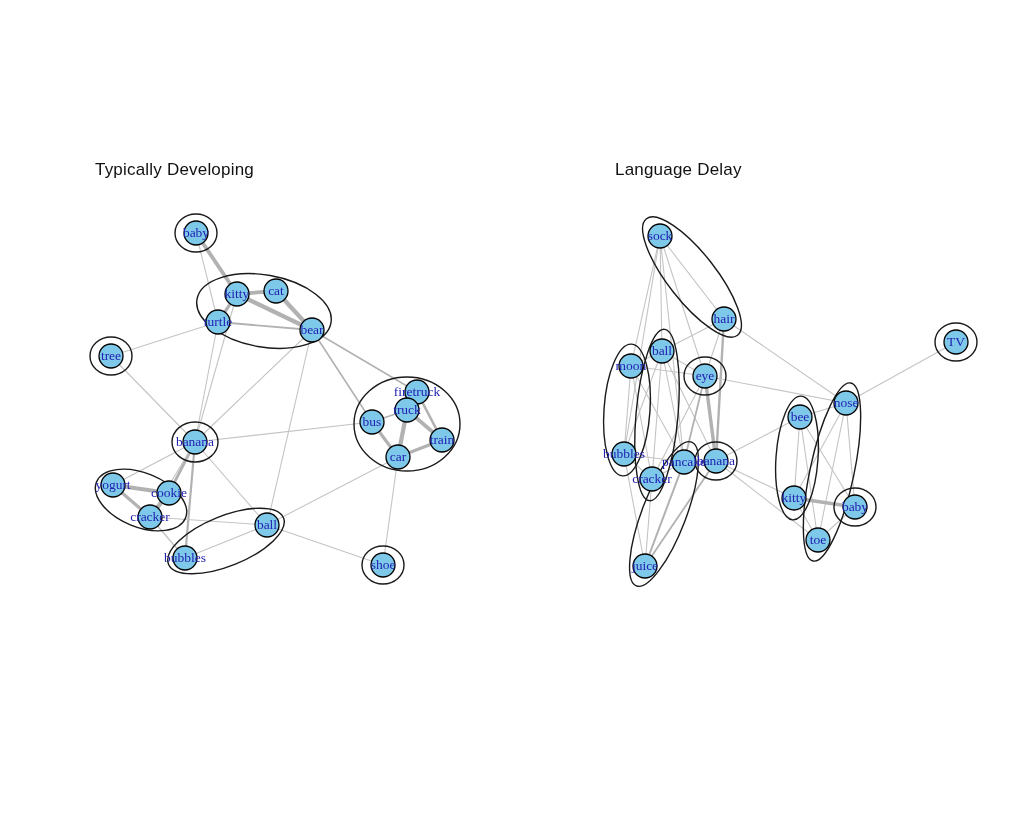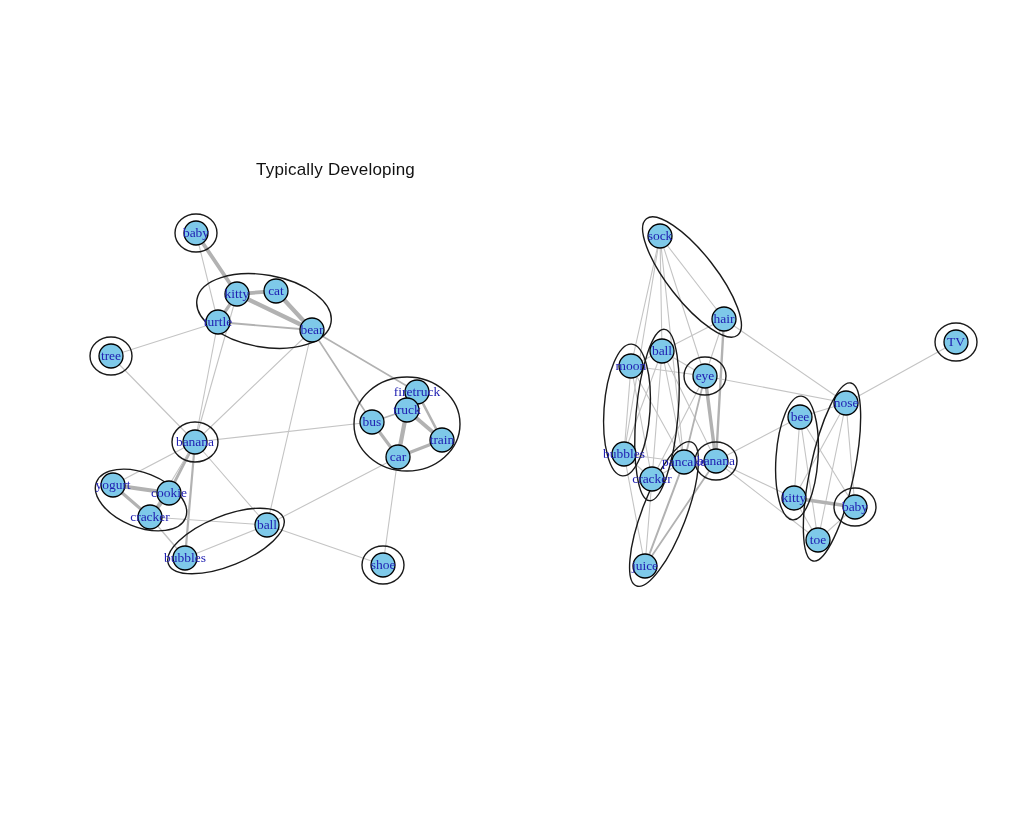--- a/index.html
+++ b/index.html
@@ -8,21 +8,21 @@
     width: 1024px;
     height: 819px;
     background: #ffffff;
     overflow: hidden;
     font-family: "Liberation Sans", sans-serif;
   }
   .plot-title {
     position: absolute;
     top: 160px;
     width: 320px;
-    text-align: right;
+    text-align: left;
     font-size: 17px;
     font-weight: 400;
     color: #111111;
     letter-spacing: 0.2px;
   }
   #title-left  { left: 95px; }
   #title-right { left: 615px; }
   #netsvg { position: absolute; left: 0; top: 0; }
   text.node-label {
     font-family: "Liberation Serif", serif;
@@ -219,13 +219,14 @@
           <text x="645" y="567" class="node-label" fill="#2121b2" font-size="13.5">juice</text>
           <text x="800" y="418" class="node-label" fill="#2121b2" font-size="13.5">bee</text>
           <text x="846" y="404" class="node-label" fill="#2121b2" font-size="13.5">nose</text>
           <text x="794" y="499" class="node-label" fill="#2121b2" font-size="13.5">kitty</text>
           <text x="855" y="508" class="node-label" fill="#2121b2" font-size="13.5">baby</text>
           <text x="818" y="541" class="node-label" fill="#2121b2" font-size="13.5">toe</text>
         </g>
       </g>
     </svg>
   <div id="title-left" class="plot-title">Typically Developing</div>
+  <div id="title-right" class="plot-title">Language Delay</div>
 </div>
 
 </body></html>

